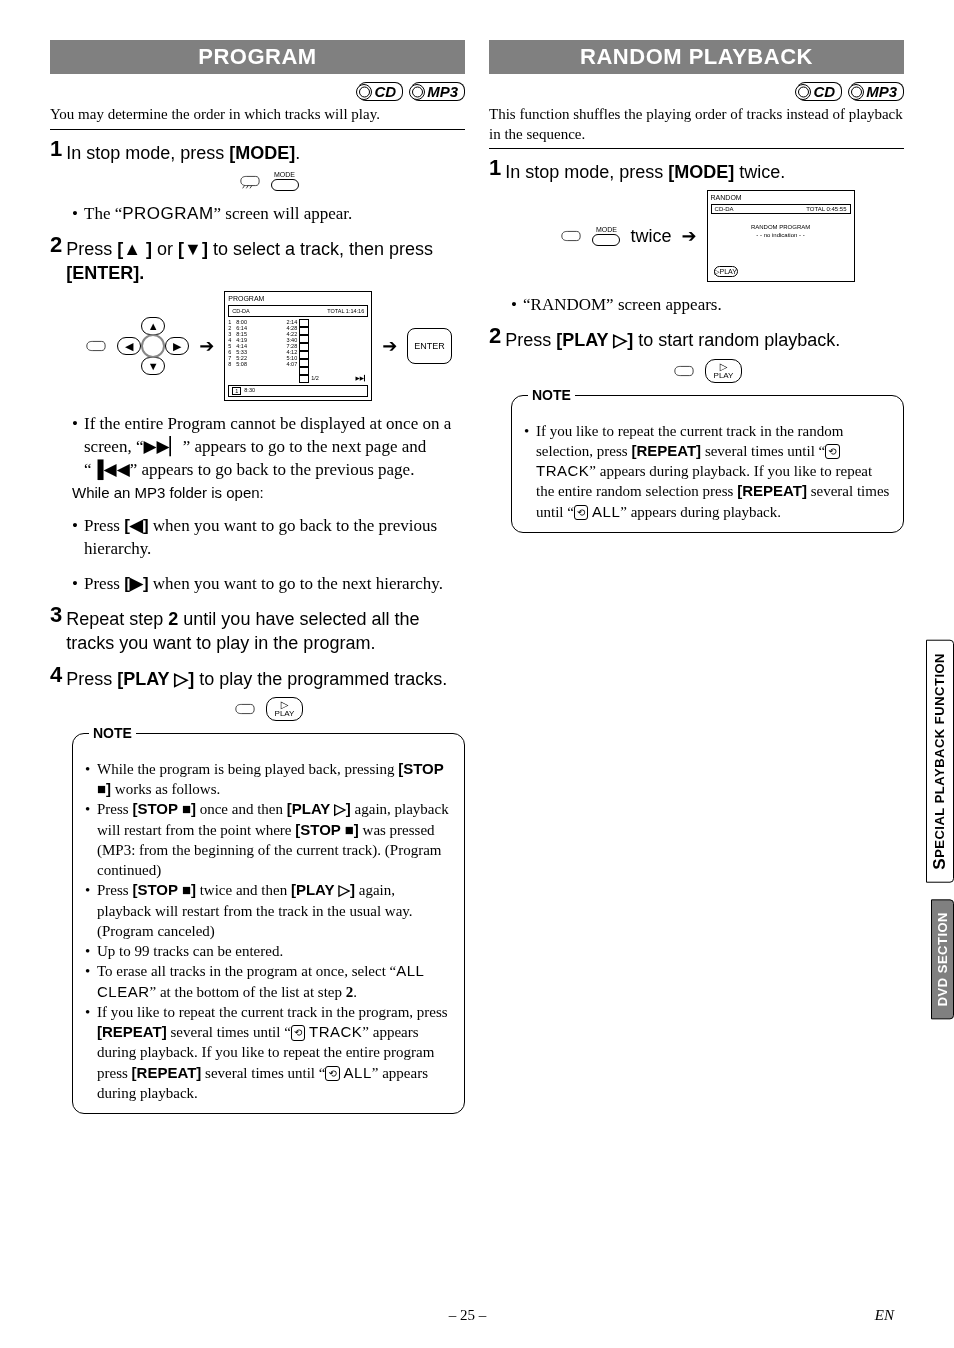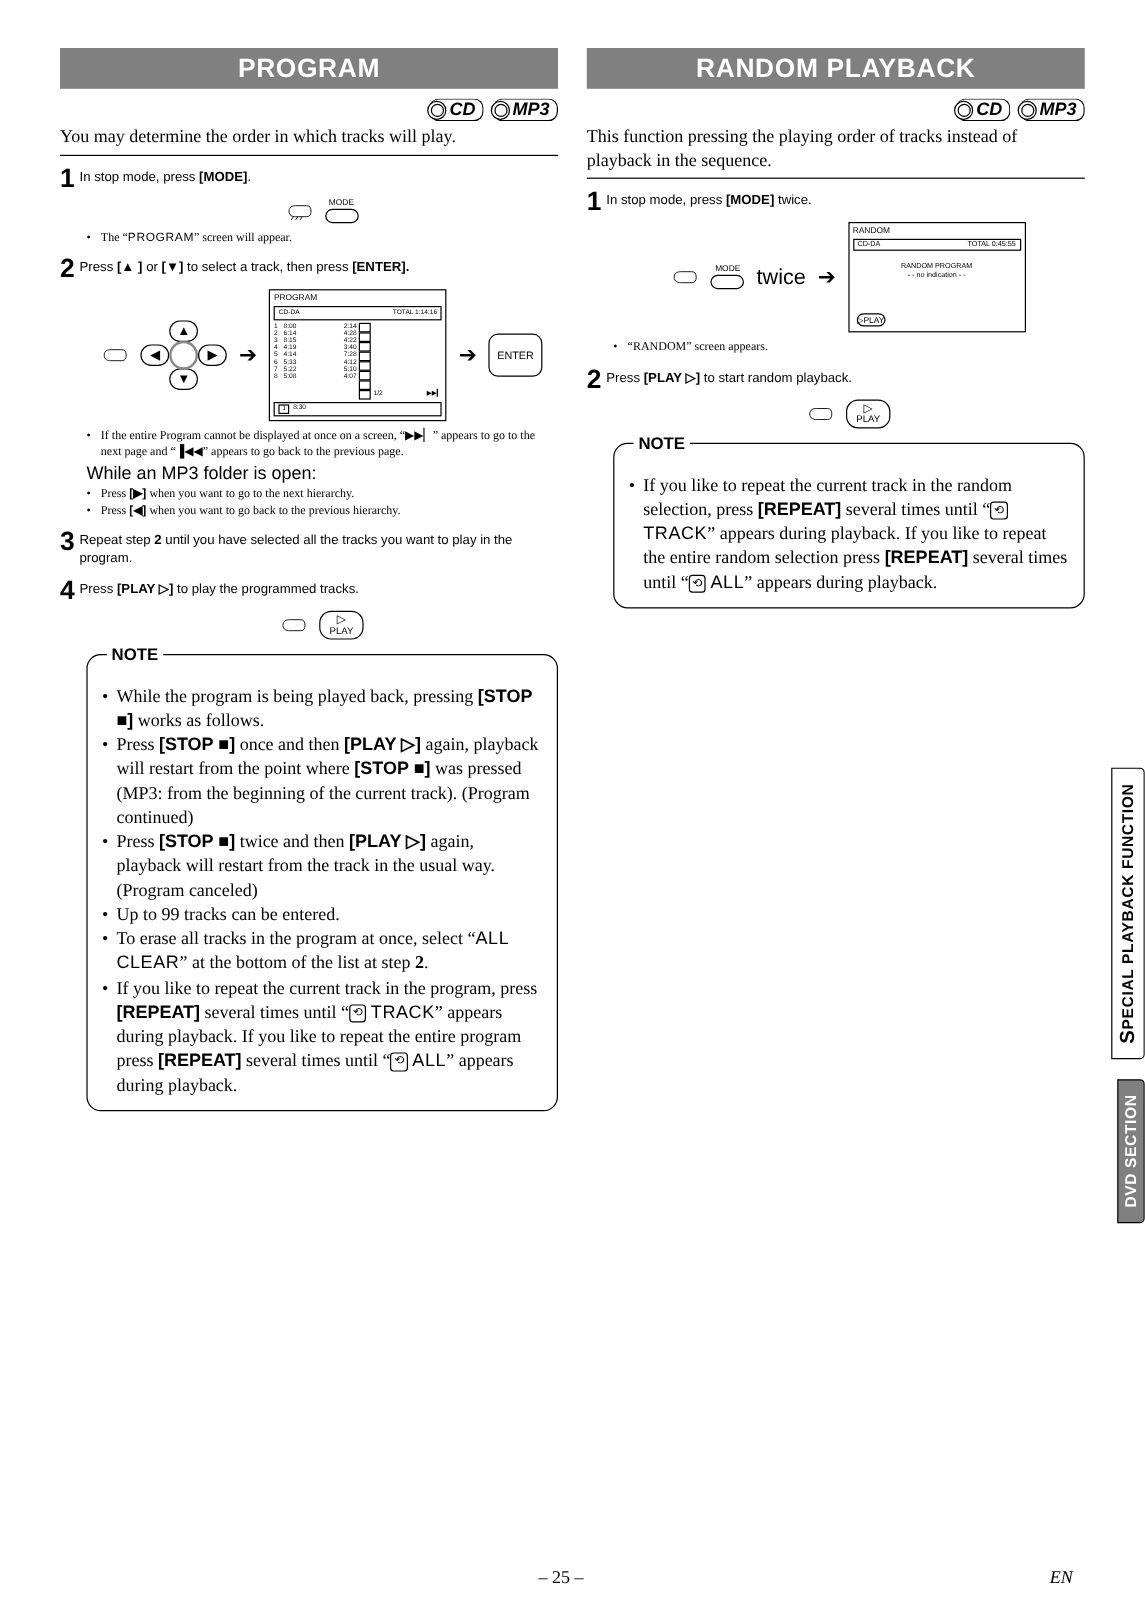--- a/index.html
+++ b/index.html
@@ -77,27 +77,27 @@
     margin-bottom: 4px;
   }
   .step-num {
     font-family: Arial, Helvetica, sans-serif;
     font-weight: bold;
     font-size: 22px;
     line-height: 22px;
   }
   .step-body {
     font-family: Arial, Helvetica, sans-serif;
-    font-size: 11px;
+    font-size: 18px;
     line-height: 1.35;
     margin-top: 3px;
   }
   .step-body b, .step-body .kw { font-weight: bold; }
   .intro { font-size: 15px; line-height: 1.3; margin: 4px 0; }
-  .sub-indent { margin-left: 22px; margin-top: 0; font-family: "Times New Roman", serif; font-size: 10px; line-height: 1.35; }
+  .sub-indent { margin-left: 22px; margin-top: 12px; font-family: "Times New Roman", serif; font-size: 17px; line-height: 1.35; }
   .sub-indent-sans { margin-left: 22px; margin-top: 1px; font-family: Arial, Helvetica, sans-serif; font-size: 15px; line-height: 1.35; }
   .bullet { position: relative; padding-left: 12px; }
   .bullet::before { content: "•"; position: absolute; left: 0; top: 0; }
   .kw { font-family: Arial, Helvetica, sans-serif; font-weight: bold; }
   .allcaps-ui { font-family: Arial, Helvetica, sans-serif; letter-spacing: 0.5px; }
   .figure-row { display: flex; align-items: center; gap: 10px; margin: 6px 0 6px 22px; justify-content: center; }
   .hand-icon {
     width: 22px; height: 18px; position: relative;
   }
   .hand-icon svg { width: 100%; height: 100%; }
@@ -380,24 +380,24 @@
       <span class="arrow-big">➔</span>
       <span class="enter-btn">ENTER</span>
     </div>
 
     <div class="sub-indent bullet">
       <span>If the entire Program cannot be displayed at once on a screen, “▶▶▏” appears to go to the next page and “▐◀◀” appears to go back to the previous page.</span>
     </div>
 
     <div class="sub-indent-sans">While an MP3 folder is open:</div>
     <div class="sub-indent bullet">
+      <span>Press </span><span class="kw">[◀]</span><span> when you want to go back to the previous hierarchy.</span>
+    </div>
+    <div class="sub-indent bullet">
       <span>Press </span><span class="kw">[▶]</span><span> when you want to go to the next hierarchy.</span>
-    </div>
-    <div class="sub-indent bullet">
-      <span>Press </span><span class="kw">[◀]</span><span> when you want to go back to the previous hierarchy.</span>
     </div>
 
     <div class="step">
       <span class="step-num">3</span>
       <span class="step-body">
         <span>Repeat step </span><b>2</b><span> until you have selected all the tracks you want to play in the program.</span>
       </span>
     </div>
 
     <div class="step">
@@ -428,21 +428,21 @@
       <div class="bullet"><span>If you like to repeat the current track in the program, press </span><span class="kw">[REPEAT]</span><span> several times until “</span><span class="repeat-icon">⟲</span> <span class="allcaps-ui">TRACK</span><span>” appears during playback. If you like to repeat the entire program press </span><span class="kw">[REPEAT]</span><span> several times until “</span><span class="repeat-icon">⟲</span> <span class="allcaps-ui">ALL</span><span>” appears during playback.</span></div>
     </div>
   </div>
 
   <div class="col">
     <div class="section-header">RANDOM PLAYBACK</div>
     <div class="badges">
       <span class="badge">CD</span>
       <span class="badge">MP3</span>
     </div>
-    <div class="intro">This function pressing the playing order of tracks instead of playback in the sequence.</div>
+    <div class="intro">This function shuffles the playing order of tracks instead of playback in the sequence.</div>
     <div class="hr"></div>
 
     <div class="step">
       <span class="step-num">1</span>
       <span class="step-body">
         <span>In stop mode, press </span><span class="kw">[MODE]</span><span> twice.</span>
       </span>
     </div>
 
     <div class="figure-row">

